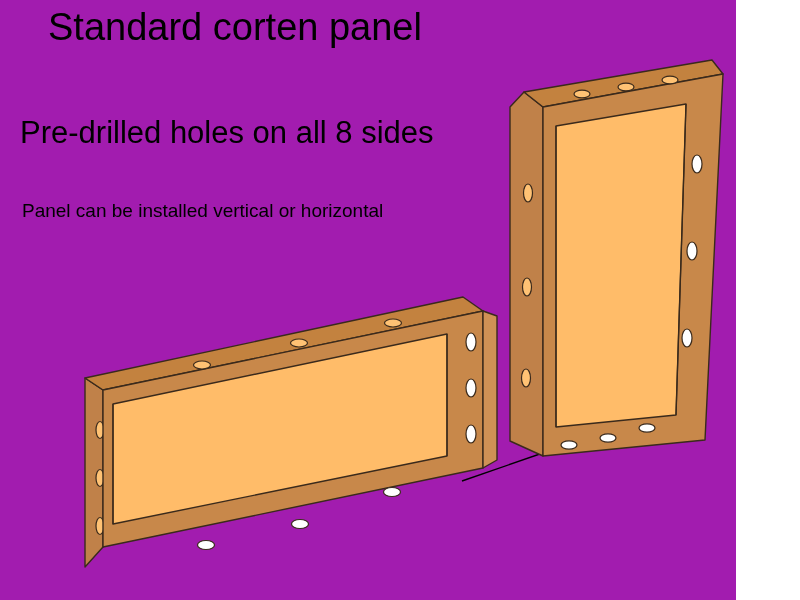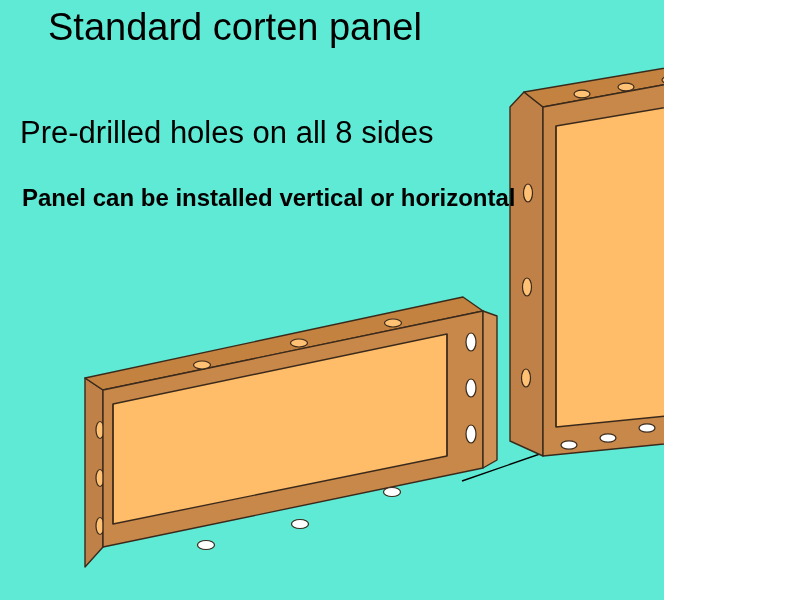--- a/index.html
+++ b/index.html
@@ -2,23 +2,23 @@
 <html><head>
 <meta charset="utf-8">
 <style>
   html, body {
     margin: 0;
     padding: 0;
     background: #ffffff;
   }
   #stage {
     position: relative;
-    width: 664px;
+    width: 736px;
     height: 600px;
-    background: #5eead4;
+    background: #a21caf;
     overflow: hidden;
     font-family: "Liberation Sans", sans-serif;
   }
   .txt {
     position: absolute;
     color: #000000;
     white-space: nowrap;
     font-family: "Liberation Sans", sans-serif;
   }
   #title-text {
@@ -29,23 +29,23 @@
     letter-spacing: 0px;
   }
   #subtitle-text {
     left: 20px;
     top: 115px;
     font-size: 31px;
     font-weight: 400;
   }
   #note-text {
     left: 22px;
-    top: 184px;
-    font-size: 24px;
-    font-weight: 700;
+    top: 200px;
+    font-size: 19px;
+    font-weight: 400;
   }
   #diagram-svg {
     position: absolute;
     left: 0;
     top: 0;
     width: 800px;
     height: 600px;
   }
 </style>
 </head>

